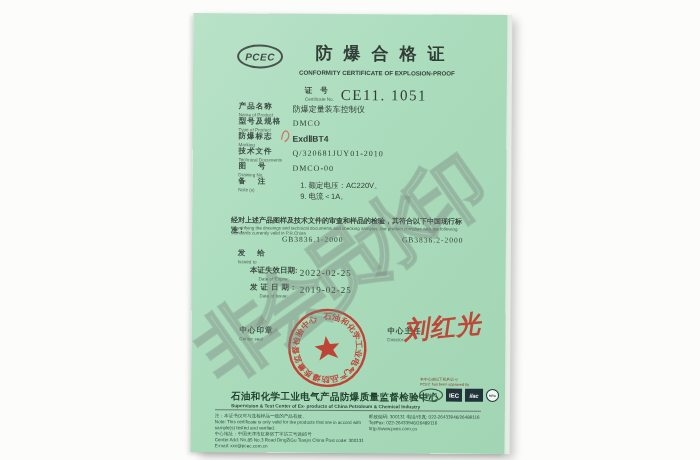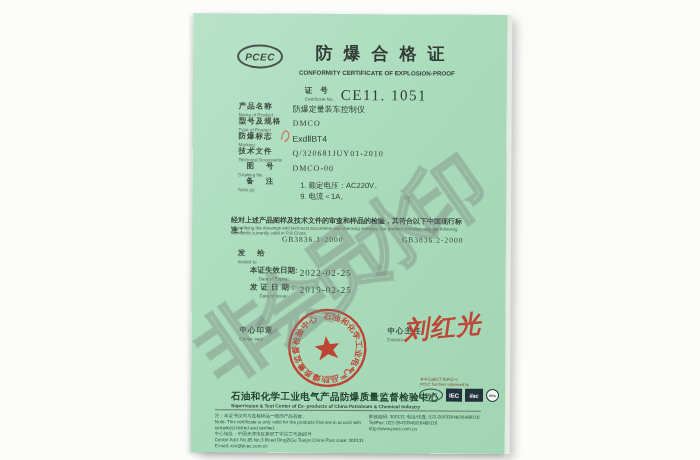--- a/index.html
+++ b/index.html
@@ -20,27 +20,27 @@
   .logo-inner { font-size:10px; font-weight:bold; font-style:italic; color:#414c46; letter-spacing:0.5px; }
   .title { position:absolute; left:104px; top:28px; width:166px; text-align:center;
            font-size:17px; font-weight:bold; color:#323d37; letter-spacing:11px; text-indent:11px;}
   .subtitle { position:absolute; left:96px; top:55px; width:176px; text-align:center;
               font-size:6.2px; font-weight:bold; color:#38443d; }
 
   
   .lbl { position:absolute; left:46px; width:66px; color:#3c4a42; }
   .lbl .cn { font-size:7.5px; font-weight:bold; letter-spacing:1px; }
   .lbl .en { font-size:4.6px; color:#546359; margin-top:1px; }
-  .lbl.wide .cn { letter-spacing:12px;margin-left:8px; }
+  .lbl.wide .cn { letter-spacing:12px; }
   .lbl.sp2 .cn { letter-spacing:3px; }
   .val { position:absolute; left:100px; font-size:8px; color:#313e36; }
   .mono { font-family:"Liberation Serif", serif; letter-spacing:1px; }
   .certno-lbl { left:112px; }
   .certno-val { left:148px; top:73px; font-size:15px; letter-spacing:1.5px; }
-  .bold { font-weight:normal; }
+  .bold { font-weight:bold; }
 
   .note-line { position:absolute; left:108px; font-size:7.5px; color:#313e36; }
 
   
   .pen-check { position:absolute; left:86px; top:112px; }
 
   
   .decl-cn { position:absolute; left:39px; top:202px; width:240px; font-size:7px; font-weight:bold; color:#36423b; }
   .decl-en { position:absolute; left:39px; top:212px; width:242px; font-size:4.5px; color:#4a5950; }
   .std1 { position:absolute; left:90px; top:221px; font-size:7.5px; color:#313e36; }

